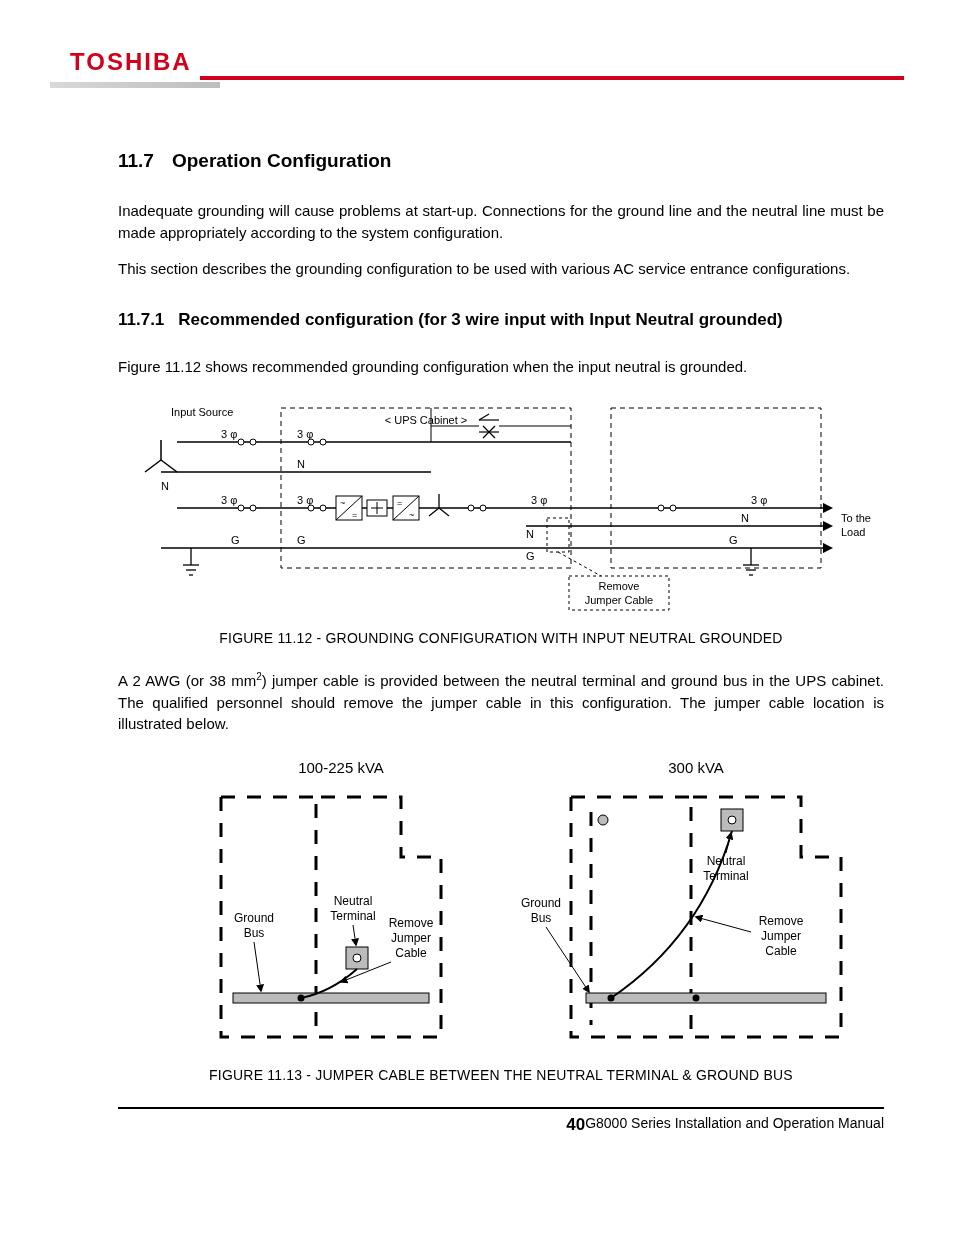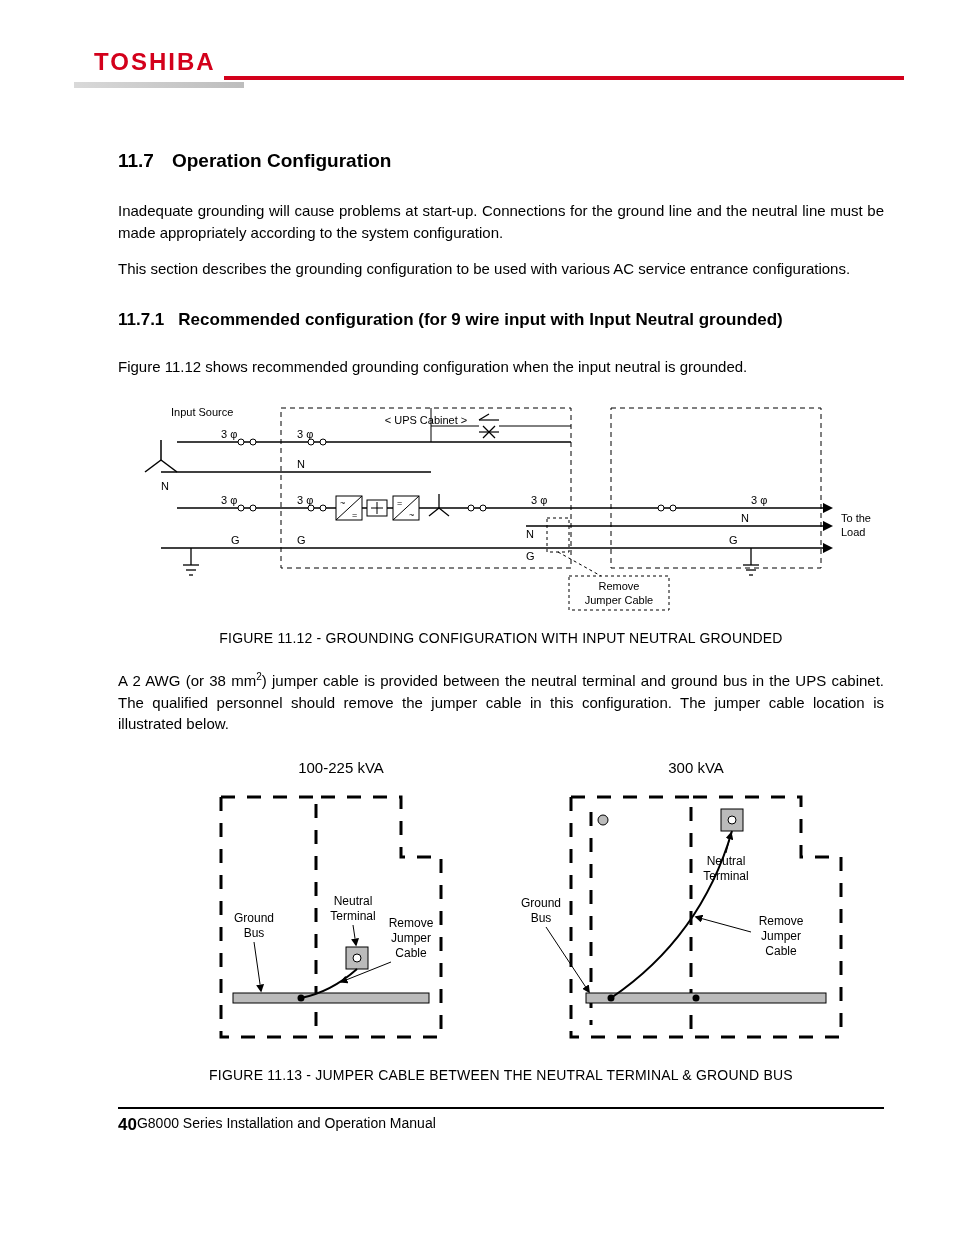--- a/index.html
+++ b/index.html
@@ -11,21 +11,20 @@
     width: 954px;
   }
   .page {
     width: 954px;
     padding: 0 0 30px 0;
     box-sizing: border-box;
   }
   .header-band {
     position: relative;
     height: 90px;
-    margin-left: 24px;
   }
   .brand {
     position: absolute;
     left: 70px;
     top: 48px;
     font-family: "Arial Black", Arial, sans-serif;
     font-weight: 900;
     font-size: 24px;
     letter-spacing: 2px;
     color: #d3001b;
@@ -78,21 +77,21 @@
     font-weight: normal;
     margin: 2px 0 24px 0;
     letter-spacing: 0.2px;
   }
   .sup { font-size: 10px; vertical-align: super; }
   .footer {
     border-top: 2px solid #000;
     margin: 14px 70px 0 118px;
     padding-top: 6px;
     display: flex;
-    justify-content: flex-start;
+    justify-content: flex-end;
     font-size: 14px;
   }
   .footer .pg { font-weight: bold; font-size: 17px; }
   svg text { font-family: Arial, Helvetica, sans-serif; }
 </style>
 </head>
 <body>
 
 <div class="page">
 
@@ -105,21 +104,21 @@
   <div class="content">
 
     <h2 class="section">
       <span class="num">11.7</span><span>Operation Configuration</span>
     </h2>
 
     <p class="body">Inadequate grounding will cause problems at start-up. Connections for the ground line and the neutral line must be made appropriately according to the system configuration.</p>
     <p class="body">This section describes the grounding configuration to be used with various AC service entrance configurations.</p>
 
     <h3 class="subsection">
-      <span class="num">11.7.1</span><span>Recommended configuration (for 9 wire input with Input Neutral grounded)</span>
+      <span class="num">11.7.1</span><span>Recommended configuration (for 3 wire input with Input Neutral grounded)</span>
     </h3>
 
     <p class="body">Figure 11.12 shows recommended grounding configuration when the input neutral is grounded.</p>
 
     <div class="figure-block">
       <svg width="740" height="220" viewBox="0 0 740 220">
         <defs>
           <marker id="arr" viewBox="0 0 10 10" refX="8" refY="5" markerWidth="7" markerHeight="7" orient="auto">
             <path d="M0,0 L10,5 L0,10 z" fill="#000"></path>
           </marker>

